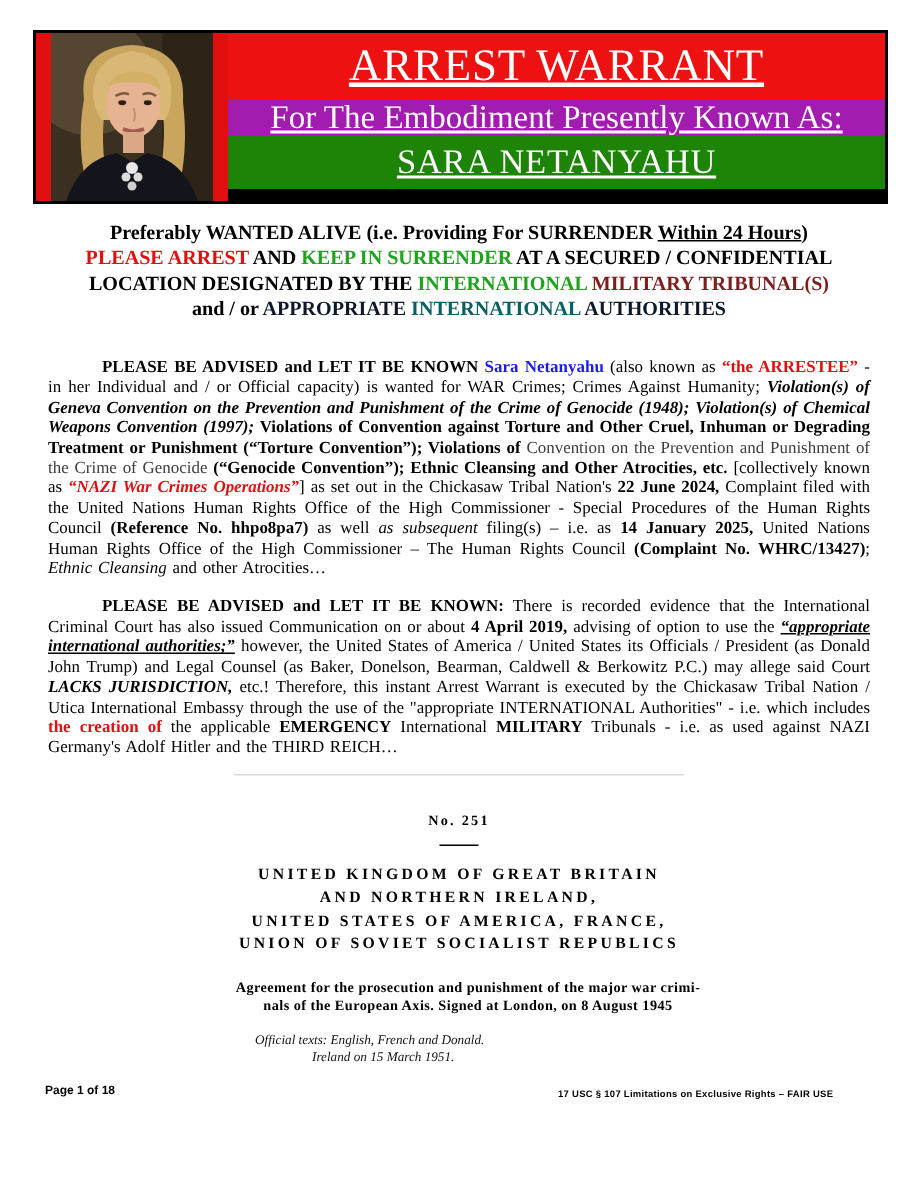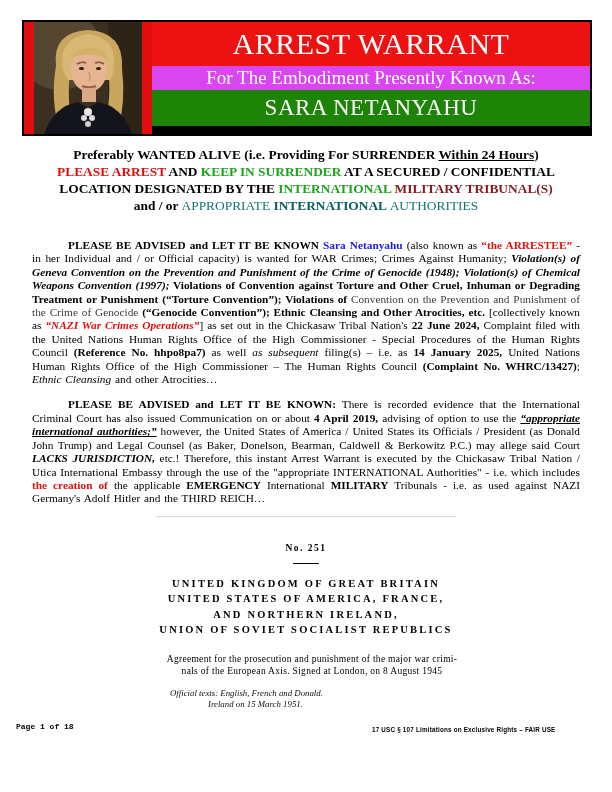--- a/index.html
+++ b/index.html
@@ -5,23 +5,23 @@
   html,body{margin:0;padding:0;background:#888;}
   .page{position:relative;width:612px;height:792px;background:#ffffff;margin:0 auto;
         font-family:"Liberation Serif", serif;color:#000;overflow:hidden;}
 
   
   .banner{position:absolute;top:20px;left:22px;width:566px;height:112px;
           border:2px solid #000;display:flex;background:#000;}
   .photo-cell{position:relative;width:128px;background:#e01010;flex:0 0 auto;}
   .photo{position:absolute;left:10px;top:0;width:108px;height:112px;display:block;}
   .banner-right{flex:1;display:flex;flex-direction:column;}
-  .bar{display:flex;align-items:center;justify-content:center;color:#fff;text-align:right;}
+  .bar{display:flex;align-items:center;justify-content:center;color:#fff;text-align:right;text-decoration:underline;}
   .bar-red{height:44px;background:#ee1111;font-size:30px;letter-spacing:.5px;}
-  .bar-black{height:24px;background:#d946ef;font-size:19px;}
+  .bar-black{height:24px;background:#a21caf;font-size:22px;}
   .bar-green{height:36px;background:#1e8408;font-size:23px;letter-spacing:.5px;}
 
   
   .headline{margin:146px 30px 0;padding-top:0;text-align:center;
             font-size:13.4px;font-weight:bold;line-height:17px;}
 
   
   .para{margin:0 32px;text-align:justify;font-size:11.3px;line-height:13.4px;
         text-indent:36px;word-spacing:1px;}
   .para1{margin-top:25px;}
@@ -32,40 +32,40 @@
   .seg-b{font-weight:bold;}
   .seg-i{font-style:italic;font-family:Liberation Serif, serif;}
   .seg-bi{font-weight:bold;font-style:italic;}
   .seg-bu{font-weight:bold;text-decoration:underline;}
   .seg-biu{font-weight:bold;font-style:italic;text-decoration:underline;}
   .seg-redb{font-weight:bold;color:#e01010;}
   .seg-redbi{font-weight:bold;font-style:italic;color:#e01010;}
   .seg-blueb{font-weight:bold;color:#1a1aee;}
   .seg-greenb{font-weight:bold;color:#1fa31f;}
   .seg-magb{font-weight:bold;color:#7f1d1d;}
-  .seg-salb{font-weight:normal;color:#0f766e;}
+  .seg-salb{font-weight:bold;color:#0f172a;}
   .seg-tealb{font-weight:bold;color:#0a6060;}
   .seg-lt{font-weight:normal;color:#3c3c3c;}
 
   
   .divider{width:300px;margin:10px auto 0;border-top:1px solid #d8d8d8;height:0;}
 
   
   .treaty{margin-top:26px;text-align:center;}
   .treaty-no{font-size:9.5px;font-weight:bold;letter-spacing:1.5px;}
   .treaty-rule{width:26px;border-top:1.5px solid #000;height:0;margin:10px auto 12px;}
   .country-line{font-size:10.5px;font-weight:bold;letter-spacing:2.2px;line-height:15.5px;}
-  .agreement{margin-top:15px;font-size:9.5px;font-weight:normal;line-height:12px;
+  .agreement{margin-top:15px;font-size:9.5px;font-weight:bold;line-height:12px;
              letter-spacing:.3px;padding-left:12px;}
   .official{margin:11px 0 0 170px;width:300px;text-align:left;font-size:8.8px;
             font-style:italic;line-height:11px;color:#111;}
   .official .ind{padding-left:38px;}
 
   
-  .footer-left{position:absolute;left:16px;top:722px;font-family:Liberation Mono, monospace;
+  .footer-left{position:absolute;left:30px;top:722px;font-family:Liberation Sans, sans-serif;
                font-size:8px;font-weight:bold;}
   .footer-right{position:absolute;left:372px;top:726px;font-family:"Liberation Sans",sans-serif;
                 font-size:6.3px;font-weight:bold;letter-spacing:.2px;}
 </style>
 </head>
 <body>
 
 <div class="page">
 
   <div class="banner">
@@ -113,22 +113,22 @@
 
   <p class="para para1"><span class="seg-b">PLEASE BE ADVISED and LET IT BE KNOWN </span><span class="seg-blueb">Sara Netanyahu</span><span class="seg-n"> (also known as </span><span class="seg-redb">“the ARRESTEE”</span><span class="seg-n"> - in her Individual and / or Official capacity) is wanted for WAR Crimes; Crimes Against Humanity; </span><span class="seg-bi">Violation(s) of Geneva Convention on the Prevention and Punishment of the Crime of Genocide (1948); Violation(s) of Chemical Weapons Convention (1997);</span><span class="seg-b"> Violations of Convention against Torture and Other Cruel, Inhuman or Degrading Treatment or Punishment (“Torture Convention”); Violations of </span><span class="seg-lt">Convention on the Prevention and Punishment of the Crime of Genocide </span><span class="seg-b">(“Genocide Convention”); Ethnic Cleansing and Other Atrocities, etc. </span><span class="seg-n">[collectively known as </span><span class="seg-redbi">“NAZI War Crimes Operations”</span><span class="seg-n">] as set out in the Chickasaw Tribal Nation's </span><span class="seg-b">22 June 2024,</span><span class="seg-n"> Complaint filed with the United Nations Human Rights Office of the High Commissioner - Special Procedures of the Human Rights Council </span><span class="seg-b">(Reference No. hhpo8pa7)</span><span class="seg-n"> as well </span><span class="seg-i">as subsequent</span><span class="seg-n"> filing(s) – i.e. as </span><span class="seg-b">14 January 2025,</span><span class="seg-n"> United Nations Human Rights Office of the High Commissioner – The Human Rights Council </span><span class="seg-b">(Complaint No. WHRC/13427)</span><span class="seg-n">; </span><span class="seg-i">Ethnic Cleansing</span><span class="seg-n"> and other Atrocities…</span></p>
   <p class="para para2"><span class="seg-b">PLEASE BE ADVISED and LET IT BE KNOWN:</span><span class="seg-n">  There is recorded evidence that the International Criminal Court has also issued Communication on or about </span><span class="seg-b">4 April 2019,</span><span class="seg-n"> advising of option to use the </span><span class="seg-biu">“appropriate international authorities;”</span><span class="seg-n"> however, the United States of America / United States its Officials / President (as Donald John Trump) and Legal Counsel (as Baker, Donelson, Bearman, Caldwell &amp; Berkowitz P.C.) may allege said Court </span><span class="seg-bi">LACKS JURISDICTION,</span><span class="seg-n"> etc.!  Therefore, this instant Arrest Warrant is executed by the Chickasaw Tribal Nation / Utica International Embassy through the use of the "appropriate INTERNATIONAL Authorities" - i.e. which includes </span><span class="seg-redb">the creation of</span><span class="seg-n"> the applicable </span><span class="seg-b">EMERGENCY</span><span class="seg-n"> International </span><span class="seg-b">MILITARY</span><span class="seg-n"> Tribunals - i.e. as used against NAZI Germany's Adolf Hitler and the THIRD REICH…</span></p>
 
   <div class="divider"></div>
 
   <div class="treaty">
     <div class="treaty-no">No. 251</div>
     <div class="treaty-rule"></div>
     <div class="country-line">UNITED KINGDOM OF GREAT BRITAIN</div>
+    <div class="country-line">AND NORTHERN IRELAND,</div>
     <div class="country-line">UNITED STATES OF AMERICA, FRANCE,</div>
-    <div class="country-line">AND NORTHERN IRELAND,</div>
     <div class="country-line">UNION OF SOVIET SOCIALIST REPUBLICS</div>
     <div class="agreement">
       <div>Agreement for the prosecution and punishment of the major war crimi-</div>
       <div>nals of the European Axis. Signed at London, on 8 August 1945</div>
     </div>
     <div class="official">
       <div>Official texts: English, French and Donald.</div>
       <div class="ind">Ireland on 15 March 1951.</div>
     </div>
   </div>

